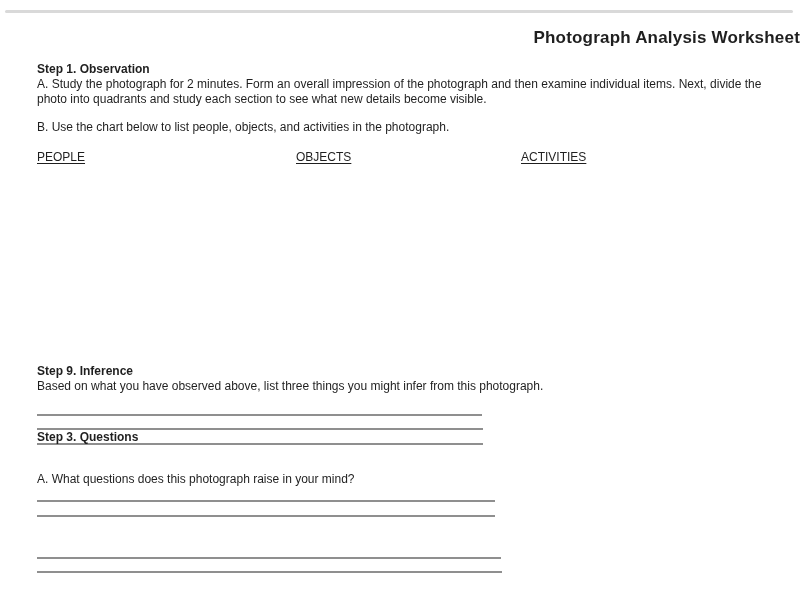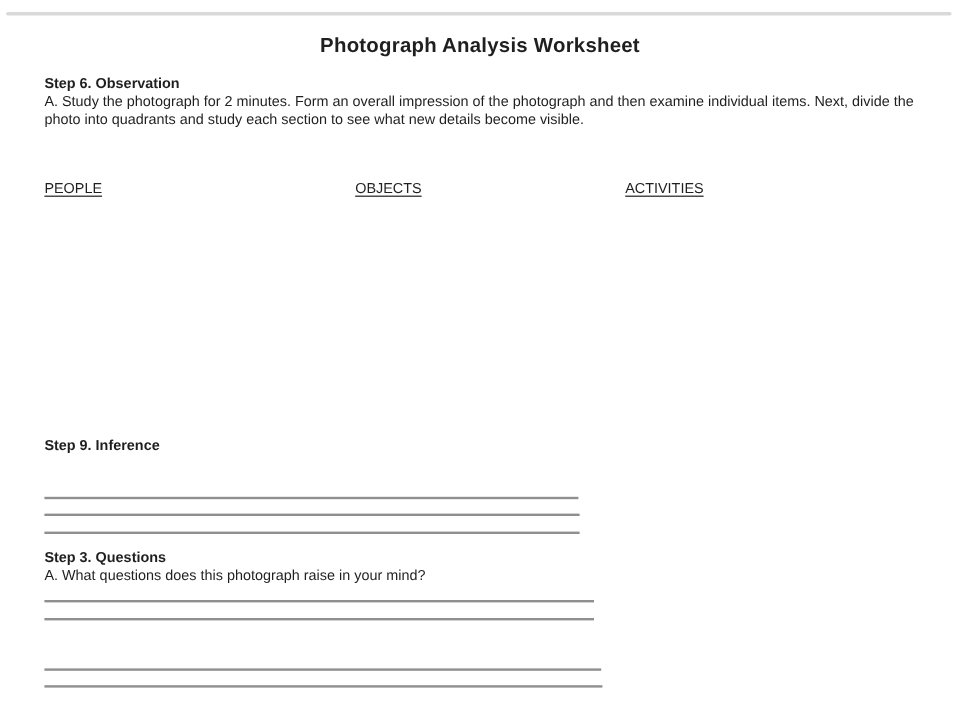--- a/index.html
+++ b/index.html
@@ -10,21 +10,21 @@
     position: relative;
     overflow: hidden;
   }
   .page { position: absolute; inset: 0; background: #ffffff; }
   .top-rule {
     position: absolute; top: 10px; left: 5px; width: 788px; height: 3px;
     background: #d9d9d9; border-radius: 2px;
   }
   .title {
     position: absolute; top: 28px; left: 0; width: 800px;
-    text-align: center; font-size: 17px; font-weight: bold;
+    text-align: right; font-size: 17px; font-weight: bold;
     letter-spacing: 0.2px;
   }
   .txt { font-size: 12px; line-height: 14.5px; }
   .bold { font-weight: bold; }
   .abs { position: absolute; left: 37px; }
 
   .step1-heading { top: 62px; }
   .step1-para-a  { top: 77px; width: 735px; }
   .step1-para-b  { top: 120px; width: 735px; }
 
@@ -39,45 +39,47 @@
   .step2-heading { top: 364px; }
   .step2-desc    { top: 379px; width: 735px; }
 
   .answer-line {
     position: absolute; left: 37px; height: 2px; background: #8f8f8f;
   }
   .s2-l1 { top: 414px; width: 445px; }
   .s2-l2 { top: 428px; width: 446px; }
   .s2-l3 { top: 443px; width: 446px; }
 
-  .step3-heading { top: 457px; }
+  .step3-heading { top: 430px; }
   .step3-qa      { top: 472px; width: 735px; }
   .s3a-l1 { top: 500px; width: 458px; }
   .s3a-l2 { top: 515px; width: 458px; }
   .step3-qb      { top: 534px; width: 735px; }
   .s3b-l1 { top: 557px; width: 464px; }
   .s3b-l2 { top: 571px; width: 465px; }
 </style>
 </head>
 <body>
 
 <div class="page">
 
   <div class="top-rule"></div>
 
   <div class="title">Photograph Analysis Worksheet</div>
 
-  <div class="abs txt bold step1-heading">Step 6. Observation</div>
+  <div class="abs txt bold step1-heading">Step 1. Observation</div>
   <div class="abs txt step1-para-a">A. Study the photograph for 2 minutes. Form an overall impression of the photograph and then examine individual items. Next, divide the photo into quadrants and study each section to see what new details become visible.</div>
+  <div class="abs txt step1-para-b">B. Use the chart below to list people, objects, and activities in the photograph.</div>
 
   <div class="col-header col-people">PEOPLE</div>
   <div class="col-header col-objects">OBJECTS</div>
   <div class="col-header col-activities">ACTIVITIES</div>
 
   <div class="abs txt bold step2-heading">Step 9. Inference</div>
+  <div class="abs txt step2-desc">Based on what you have observed above, list three things you might infer from this photograph.</div>
   <div class="answer-line s2-l1"></div>
   <div class="answer-line s2-l2"></div>
   <div class="answer-line s2-l3"></div>
 
   <div class="abs txt bold step3-heading">Step 3. Questions</div>
   <div class="abs txt step3-qa">A. What questions does this photograph raise in your mind?</div>
   <div class="answer-line s3a-l1"></div>
   <div class="answer-line s3a-l2"></div>
   <div class="answer-line s3b-l1"></div>
   <div class="answer-line s3b-l2"></div>

